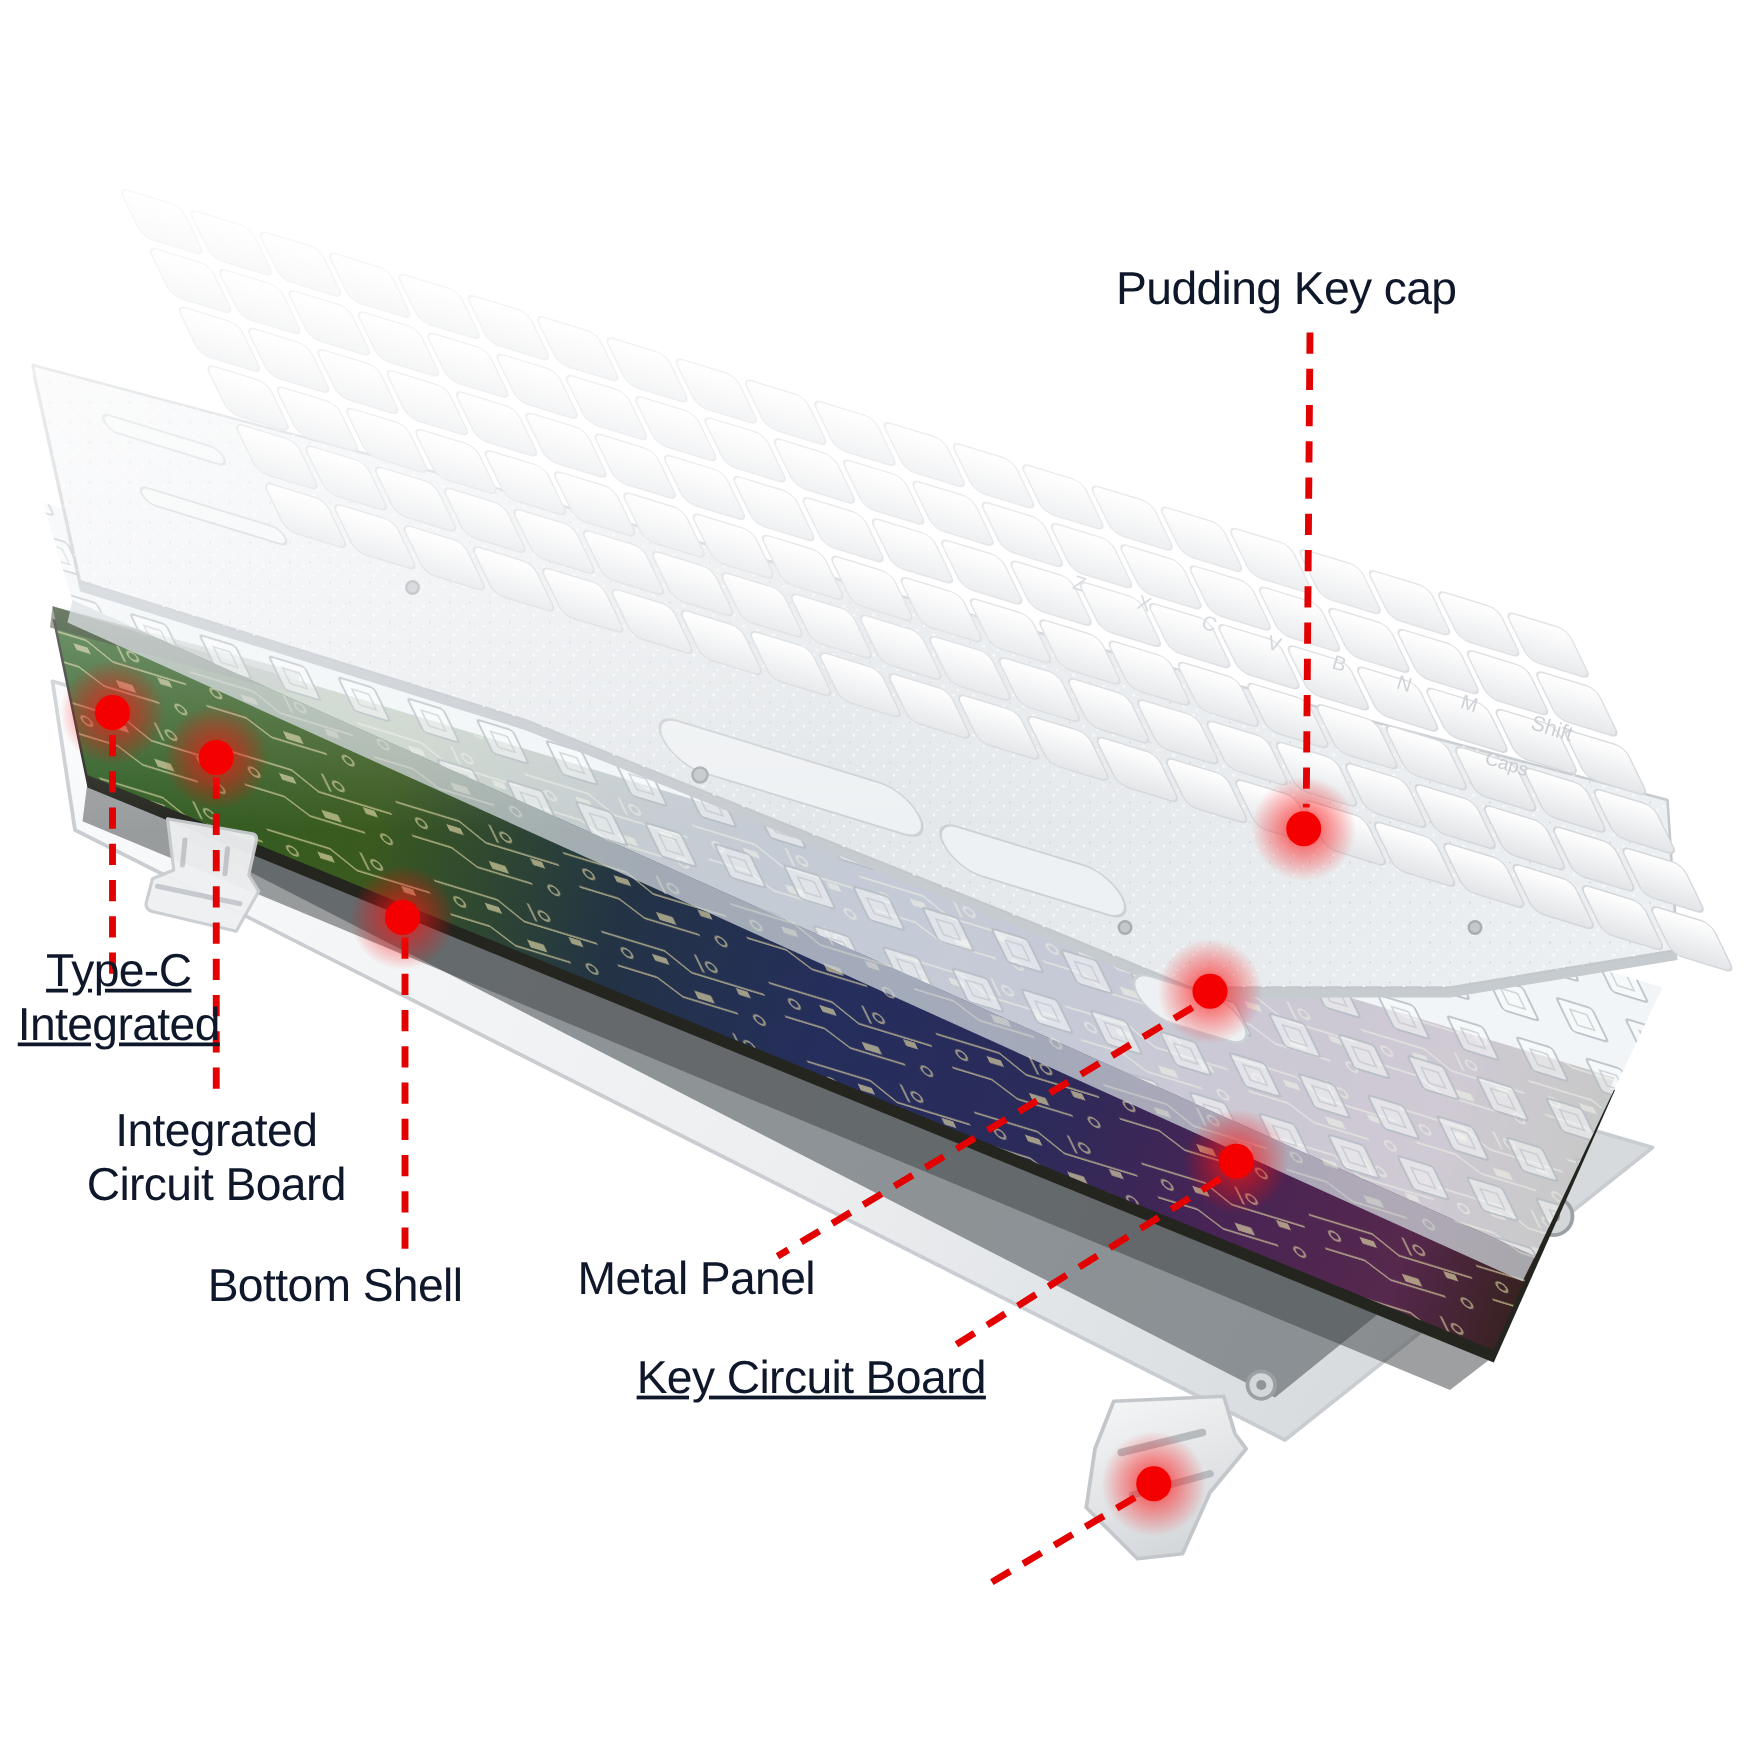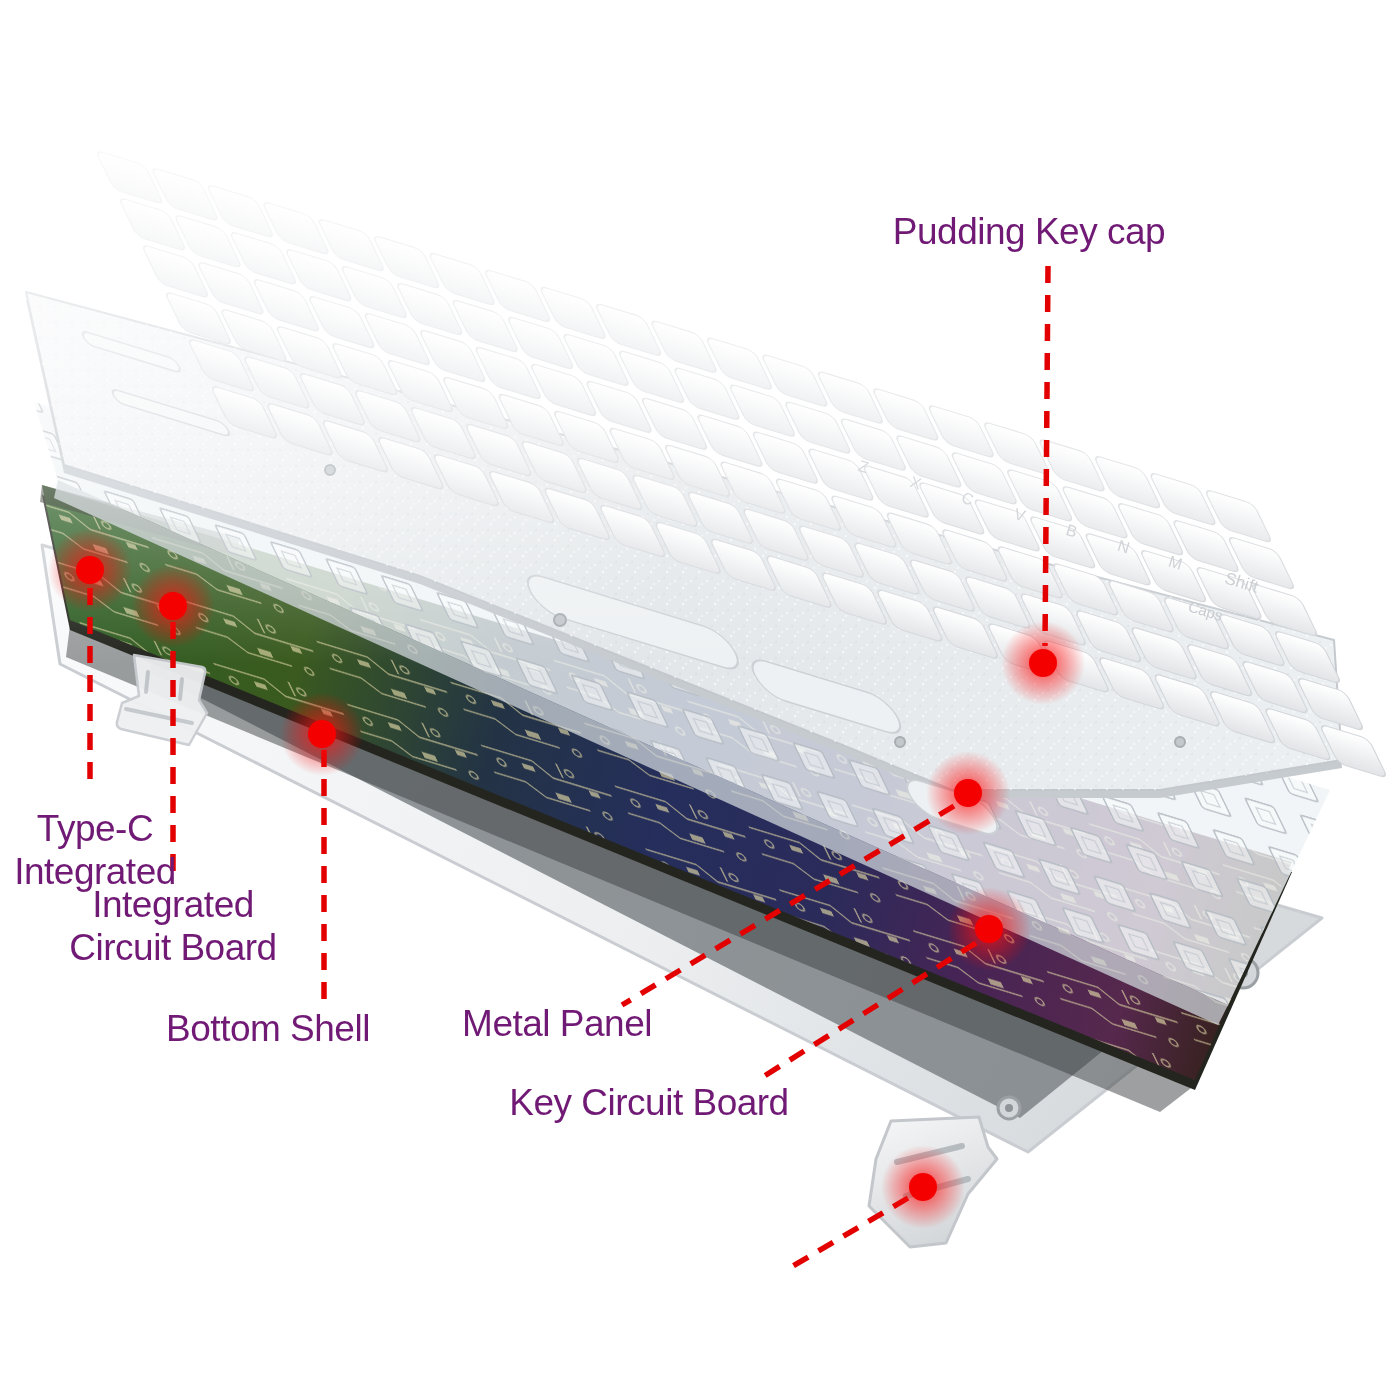--- a/index.html
+++ b/index.html
@@ -4,28 +4,28 @@
 <style>
   html,body{margin:0;padding:0;background:#ffffff;}
   .stage{
     position:relative;width:1400px;height:1400px;background:#ffffff;overflow:hidden;
     font-family:"Liberation Sans", sans-serif;
   }
   .stage svg{position:absolute;left:0;top:0;}
   .callout-label{
     position:absolute;transform:translate(-50%,-50%);
     font-size:37px;line-height:43px;letter-spacing:-0.5px;
-    color:#701a75;text-align:center;white-space:nowrap;
+    color:#0f172a;text-align:center;white-space:nowrap;
   }
   .co-pudding{left:1029px;top:231px;}
-  .co-typec{left:95px;top:850px;}
+  .co-typec{left:95px;top:798px;text-decoration:underline;}
   .co-icb{left:173px;top:926px;}
   .co-bottomshell{left:268px;top:1028px;}
   .co-metal{left:557px;top:1023px;}
-  .co-keycircuit{left:649px;top:1102px;}
+  .co-keycircuit{left:649px;top:1102px;text-decoration:underline;}
   .co-foot{left:716px;top:1294px;}
   .keycap{fill:url(#kcGrad);stroke:#d3d6da;stroke-width:1.5;}
   .legend{fill:#c3c7cc;font-family:"Liberation Sans",sans-serif;}
 </style>
 </head>
 <body>
 
 <div class="stage">
 
   <svg width="1400" height="1400" viewBox="0 0 1400 1400">

